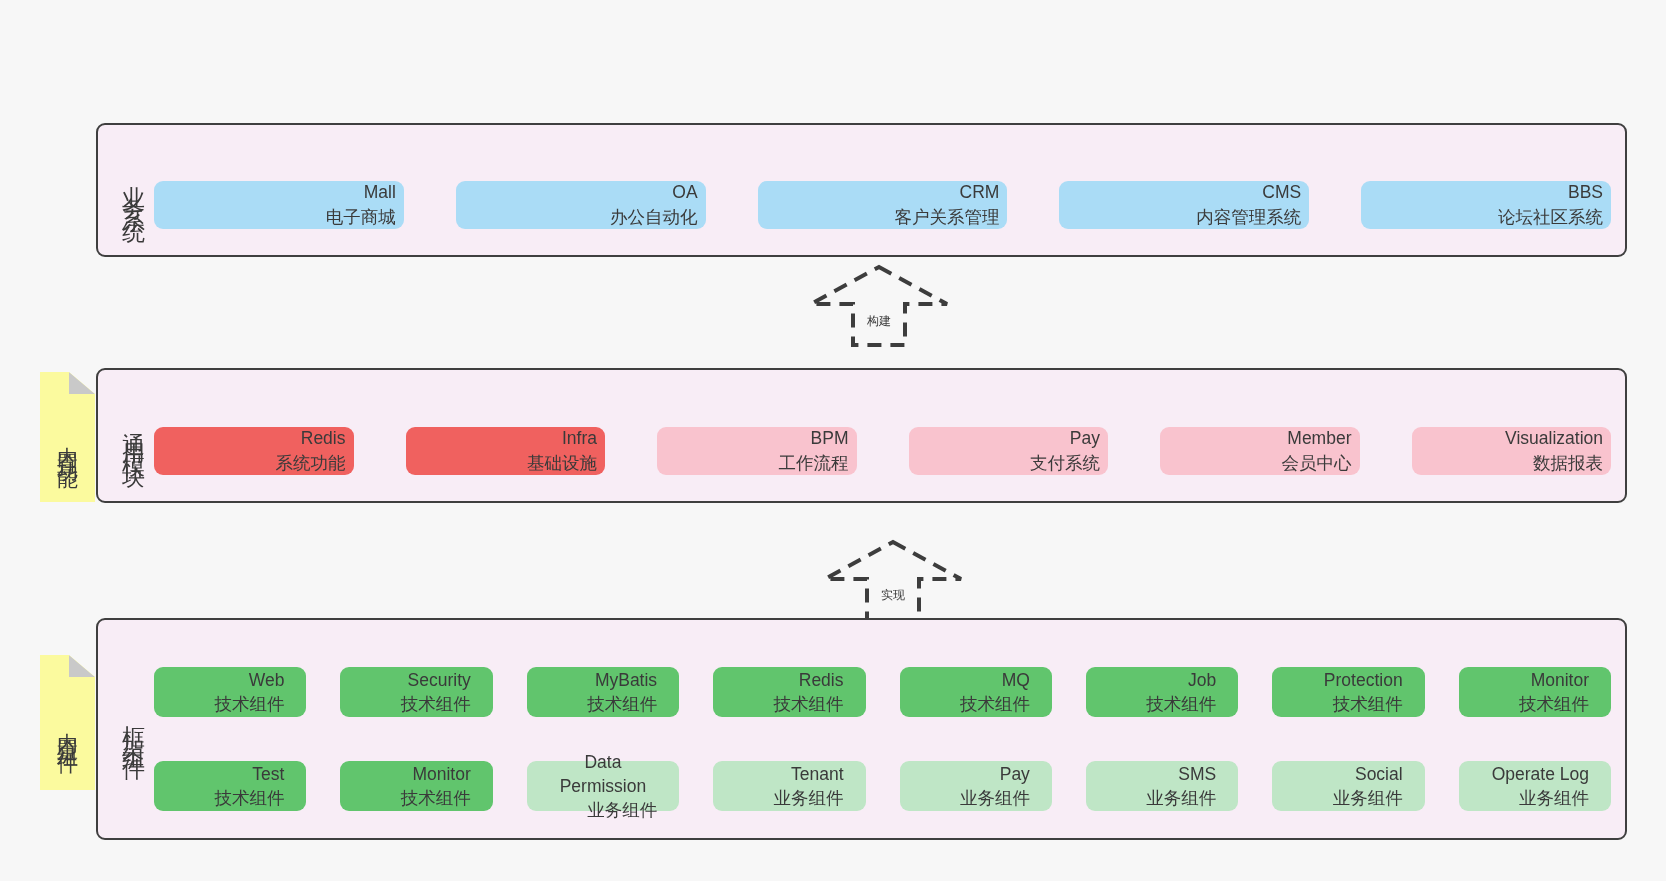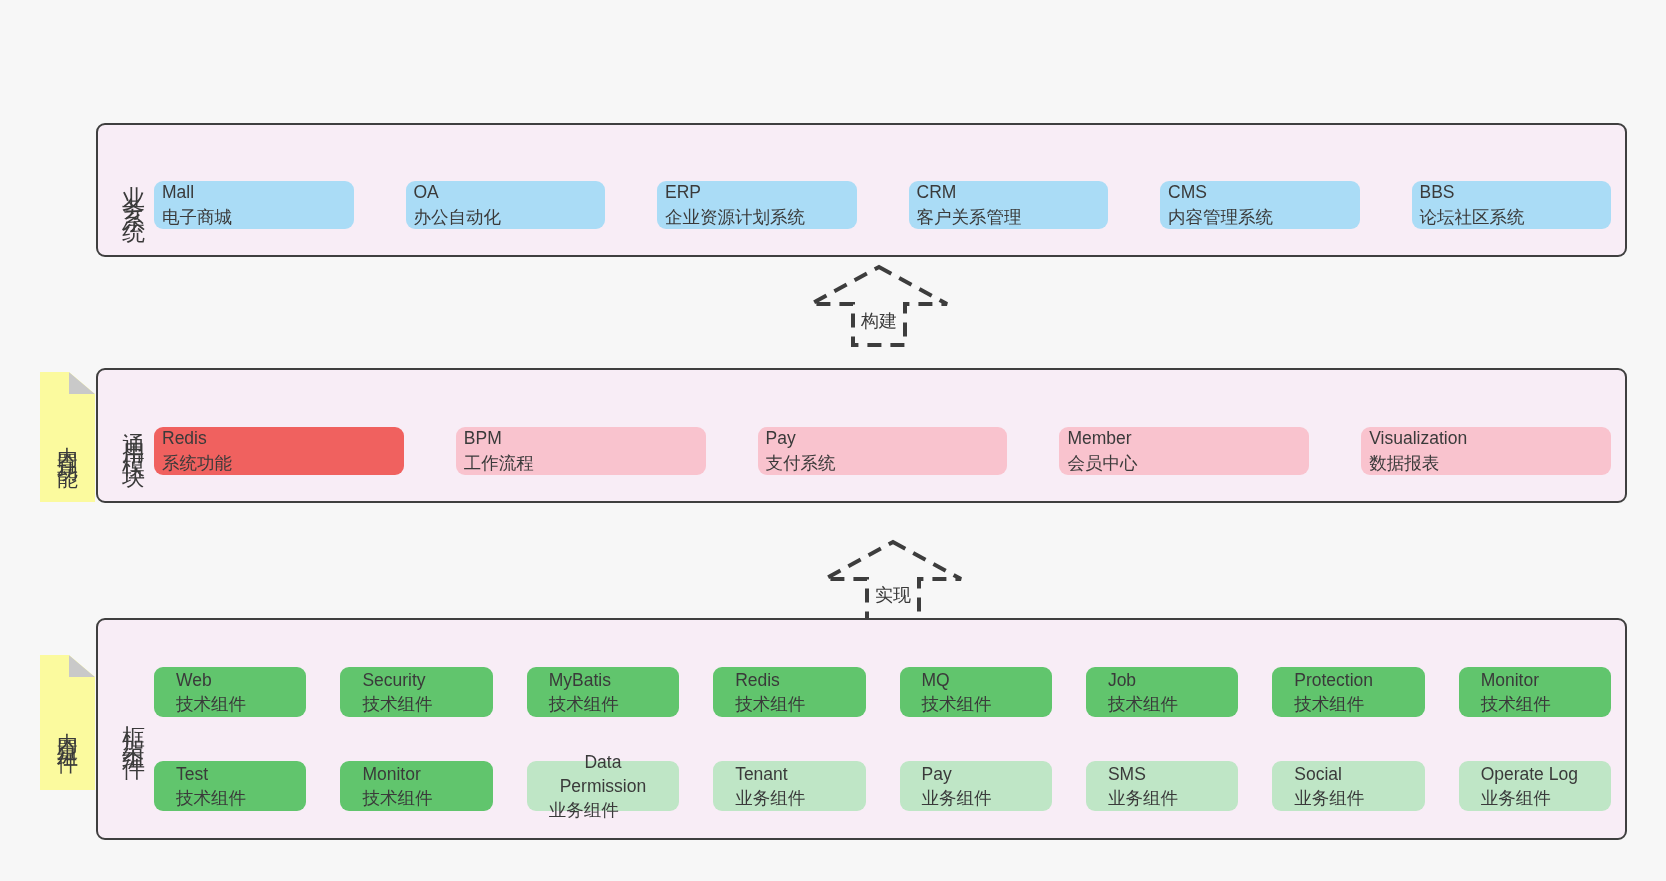--- a/index.html
+++ b/index.html
@@ -37,21 +37,21 @@
     display:flex;gap:52px;height:78px;
   }
   .grid{
     position:absolute;left:56px;right:14px;top:17px;bottom:13px;
     display:flex;flex-direction:column;gap:14px;
   }
   .grid-row{display:flex;gap:34px;height:80px;}
 
   .box{
     flex:1;border-radius:9px;display:flex;flex-direction:column;
-    align-items:flex-start;justify-content:center;text-align:center;
+    align-items:flex-end;justify-content:center;text-align:center;
     font-size:17.5px;line-height:25px;color:var(--text);padding:0 8px;box-sizing:border-box;margin-top:30px;
   }
   .grid .box{line-height:24px;padding:0 22px;}
   .box[data-type="blue"]{background:var(--blue);}
   .box[data-type="red"]{background:var(--red);}
   .box[data-type="pink"]{background:var(--pink);}
   .box[data-type="green"]{background:var(--green);}
   .box[data-type="light_green"]{background:var(--light-green);}
 
   .sticky{
@@ -69,43 +69,39 @@
     writing-mode:vertical-rl;text-orientation:upright;
     font-size:21px;letter-spacing:7px;color:var(--text);margin-top:14px;
   }
 
   .arrow{position:absolute;width:142px;z-index:1;}
   .arrow-1{left:808px;top:264px;height:84px;}
   .arrow-2{left:822px;top:538px;height:86px;}
   .arrow svg{position:absolute;inset:0;width:100%;height:100%;}
   .arrow .alabel{
     position:absolute;left:50%;transform:translateX(-50%);top:44px;
-    background:var(--page-bg);font-size:18px;line-height:26px;padding:0 3px;
+    background:var(--page-bg);font-size:12px;line-height:26px;padding:0 3px;
     white-space:nowrap;color:var(--text);
   }
 </style>
 </head>
 <body>
 
 <div class="stage">
 
   <div class="layer layer-1">
     <div class="vlabel">业务系统</div>
     <div class="row">
       <div class="box" data-type="blue">
         <div>Mall</div>
         <div>电子商城</div>
       </div>
       <div class="box" data-type="blue">
         <div>OA</div>
         <div>办公自动化</div>
-      </div>
-      <div class="box" data-type="blue">
-        <div>ERP</div>
-        <div>企业资源计划系统</div>
       </div>
       <div class="box" data-type="blue">
         <div>CRM</div>
         <div>客户关系管理</div>
       </div>
       <div class="box" data-type="blue">
         <div>CMS</div>
         <div>内容管理系统</div>
       </div>
       <div class="box" data-type="blue">
@@ -127,20 +123,24 @@
     <div class="stext">内置功能</div>
   </div>
 
   <div class="layer layer-2">
     <div class="vlabel">通用模块</div>
     <div class="row">
       <div class="box" data-type="red">
         <div>Redis</div>
         <div>系统功能</div>
       </div>
+      <div class="box" data-type="red">
+        <div>Infra</div>
+        <div>基础设施</div>
+      </div>
       <div class="box" data-type="pink">
         <div>BPM</div>
         <div>工作流程</div>
       </div>
       <div class="box" data-type="pink">
         <div>Pay</div>
         <div>支付系统</div>
       </div>
       <div class="box" data-type="pink">
         <div>Member</div>

